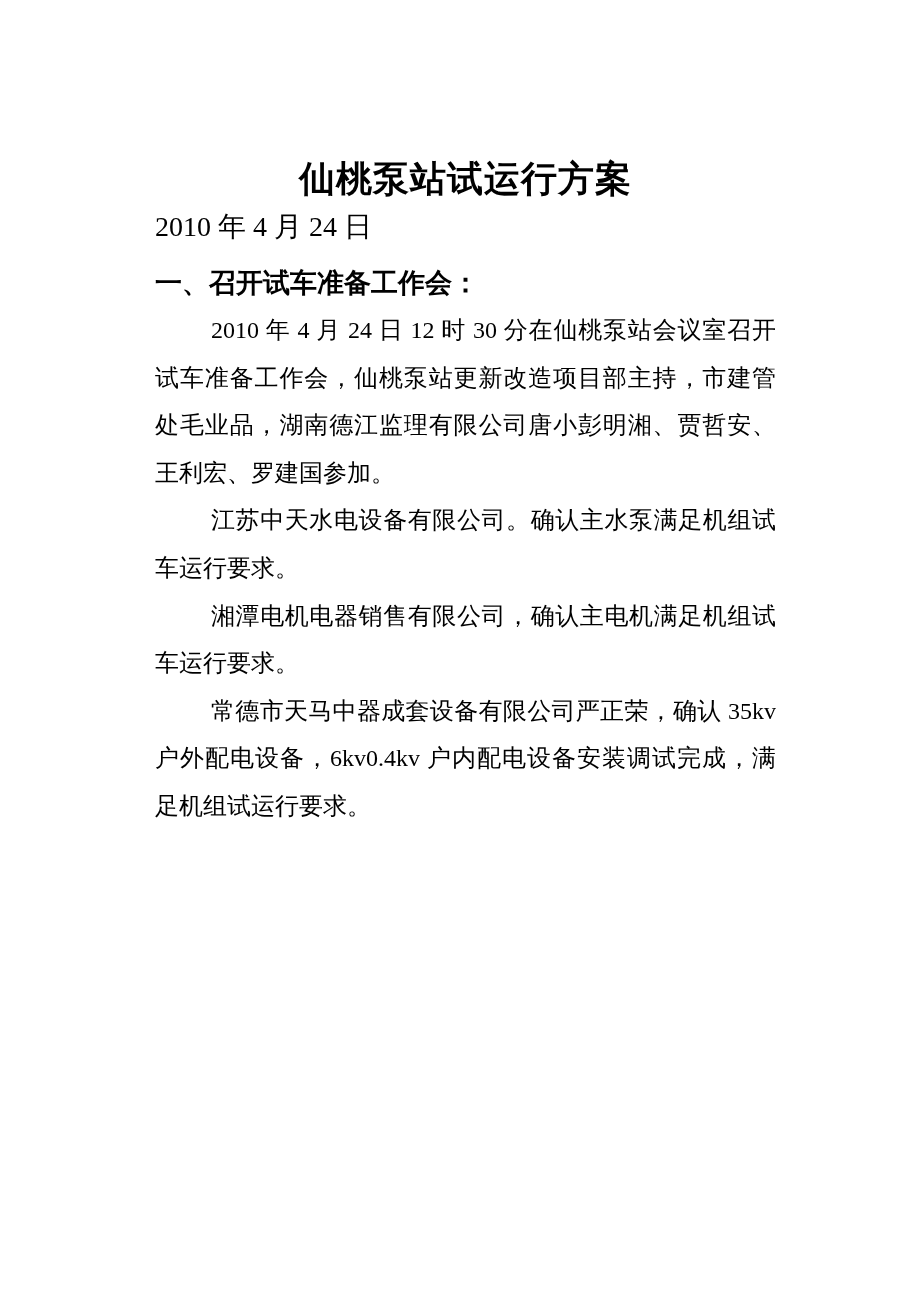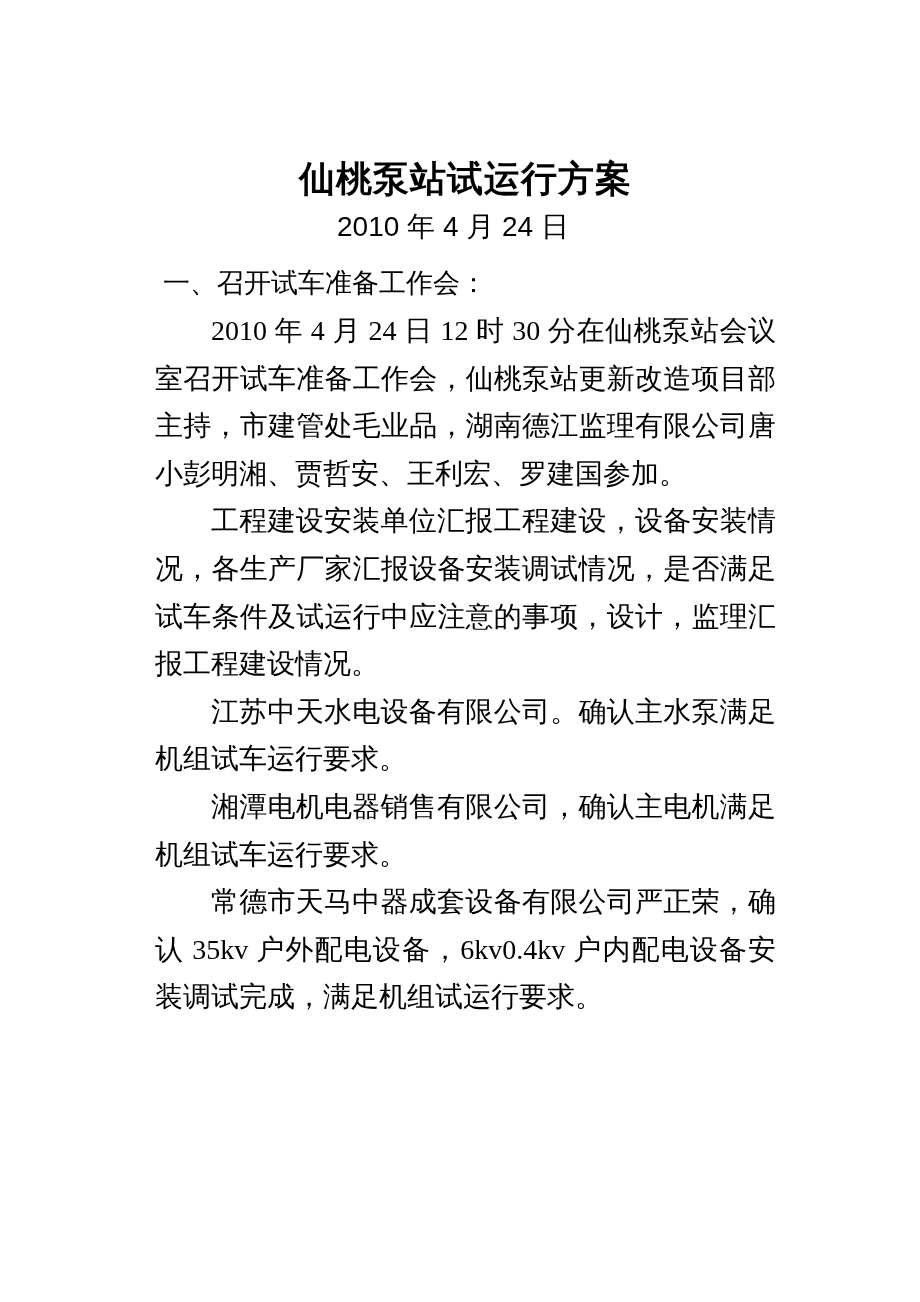--- a/index.html
+++ b/index.html
@@ -24,59 +24,58 @@
     font-family: "Liberation Serif", "DejaVu Serif", serif;
     font-weight: bold;
     font-size: 36px;
     line-height: 47px;
     letter-spacing: 1px;
     color: #000000;
   }
   .doc-date {
     margin: 0;
     padding-right: 25px;
-    text-align: center;
-    font-family: Liberation Sans, sans-serif;
+    text-align: left;
+    font-family: Liberation Serif, serif;
     font-size: 28px;
     line-height: 48px;
     color: #000000;
   }
   .section-heading {
-    margin: 8px 0 0 8px;
+    margin: 8px 0 0 0;
     font-family: "Liberation Sans", "DejaVu Sans", sans-serif;
-    font-weight: normal;
+    font-weight: bold;
     font-size: 27px;
     line-height: 48px;
     color: #000000;
   }
   .body-paragraph {
     margin: 0;
     font-family: "Liberation Serif", "DejaVu Serif", serif;
-    font-size: 28px;
+    font-size: 24px;
     line-height: 47.6px;
     text-align: justify;
     text-align-last: left;
     text-indent: 56px;
     color: #000000;
     word-break: break-all;
   }
 </style>
 </head>
 <body>
 
 <div class="page">
   <h1 class="doc-title">仙桃泵站试运行方案</h1>
 
   <div class="doc-date">2010 年 4 月 24 日</div>
 
   <h2 class="section-heading">一、召开试车准备工作会：</h2>
 
   <p class="body-paragraph">2010 年 4 月 24 日 12 时 30 分在仙桃泵站会议室召开试车准备工作会，仙桃泵站更新改造项目部主持，市建管处毛业品，湖南德江监理有限公司唐小彭明湘、贾哲安、王利宏、罗建国参加。</p>
 
-  <p class="body-paragraph">工程建设安装单位汇报工程建设，设备安装情况，各生产厂家汇报设备安装调试情况，是否满足试车条件及试运行中应注意的事项，设计，监理汇报工程建设情况。</p>
 
 
   <p class="body-paragraph">江苏中天水电设备有限公司。确认主水泵满足机组试车运行要求。</p>
 
   <p class="body-paragraph">湘潭电机电器销售有限公司，确认主电机满足机组试车运行要求。</p>
 
   <p class="body-paragraph">常德市天马中器成套设备有限公司严正荣，确认 35kv 户外配电设备，6kv0.4kv 户内配电设备安装调试完成，满足机组试运行要求。</p>
 
 </div>
 

